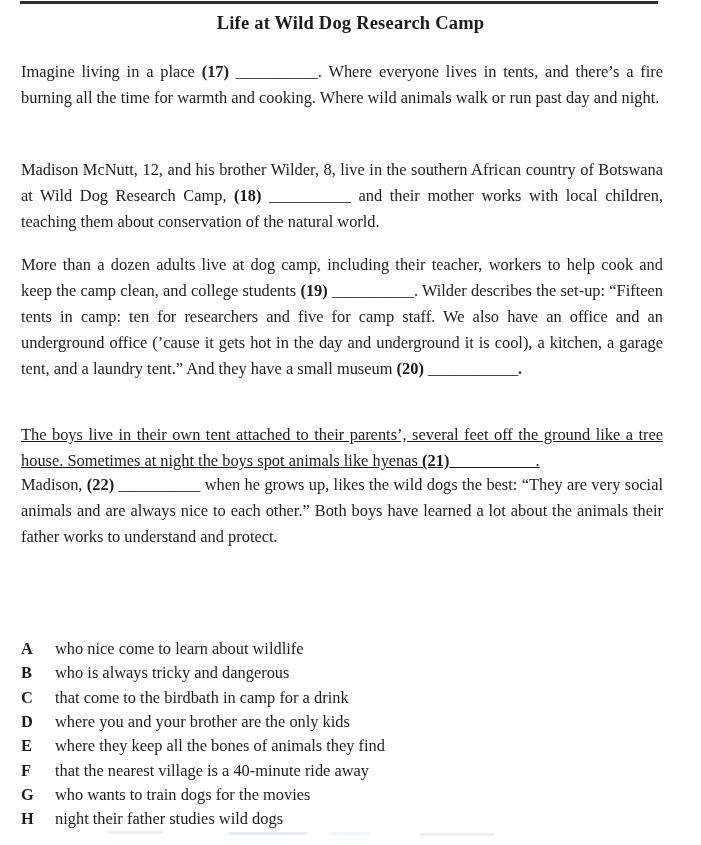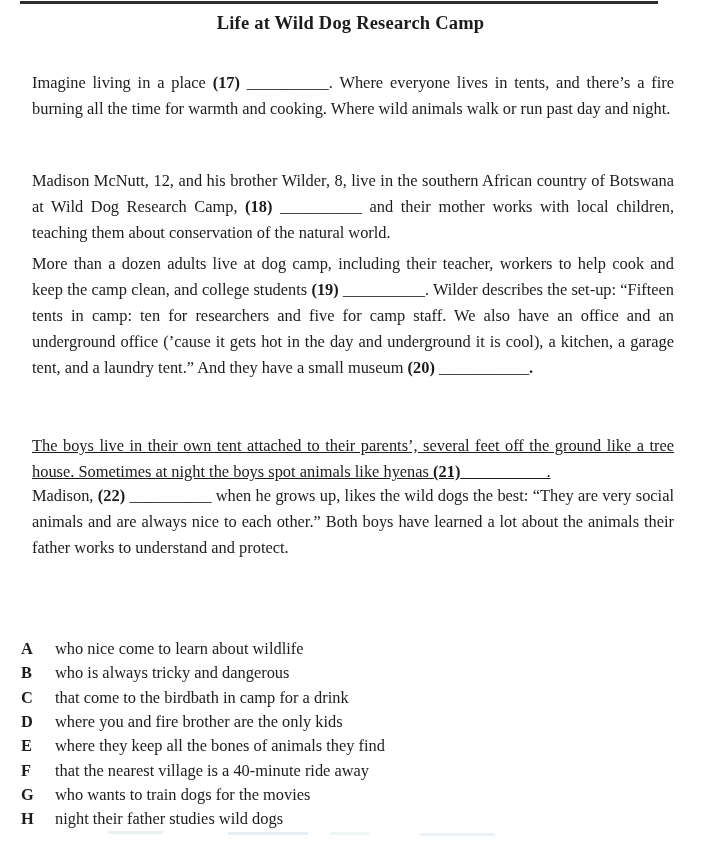--- a/index.html
+++ b/index.html
@@ -33,29 +33,29 @@
     font-size: 18.5px;
     line-height: 26px;
     font-weight: bold;
     text-align: center;
     letter-spacing: 0.2px;
   }
   .para {
     position: absolute;
     left: 21px;
     width: 642px;
-    margin: 11px;
+    margin: 0;
     font-size: 16.4px;
     line-height: 26px;
     text-align: justify;
   }
   .para .bold { font-weight: bold; }
   .p1 { top: 59px; }
   .p2 { top: 157px; }
-  .p3 { top: 240px; }
+  .p3 { top: 252px; }
   .p4 { top: 422px; text-decoration: underline; }
   .p5 { top: 472px; }
   .options {
     position: absolute;
     left: 21px;
     top: 637px;
     width: 642px;
     font-size: 16.4px;
   }
   .opt {
@@ -104,21 +104,21 @@
     <div class="opt">
       <span class="letter">B</span>
       <span class="opt-text">who is always tricky and dangerous</span>
     </div>
     <div class="opt">
       <span class="letter">C</span>
       <span class="opt-text">that come to the birdbath in camp for a drink</span>
     </div>
     <div class="opt">
       <span class="letter">D</span>
-      <span class="opt-text">where you and fire brother are the only kids</span>
+      <span class="opt-text">where you and your brother are the only kids</span>
     </div>
     <div class="opt">
       <span class="letter">E</span>
       <span class="opt-text">where they keep all the bones of animals they find</span>
     </div>
     <div class="opt">
       <span class="letter">F</span>
       <span class="opt-text">that the nearest village is a 40-minute ride away</span>
     </div>
     <div class="opt">

